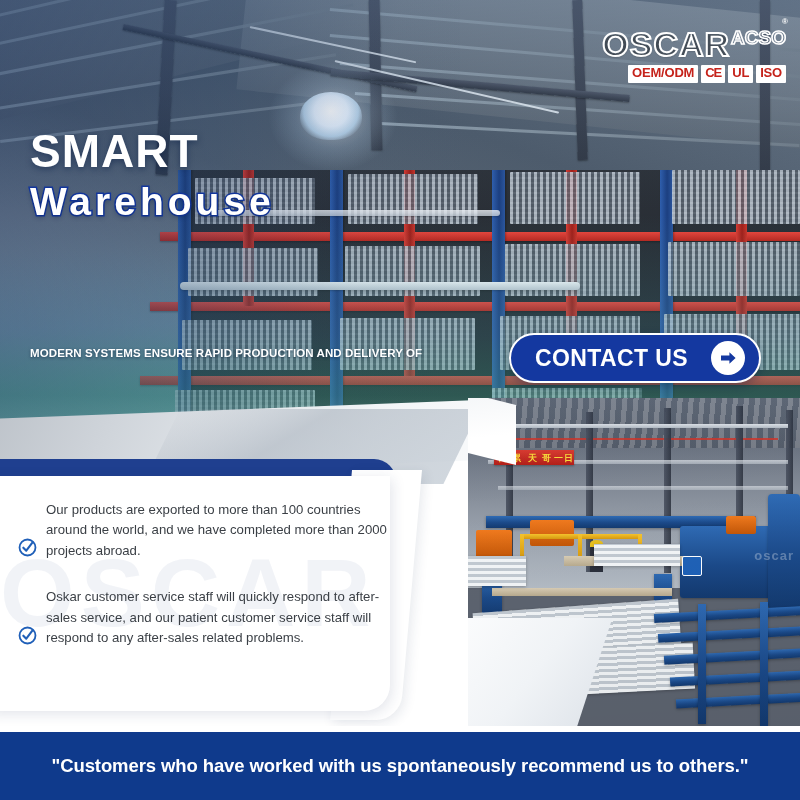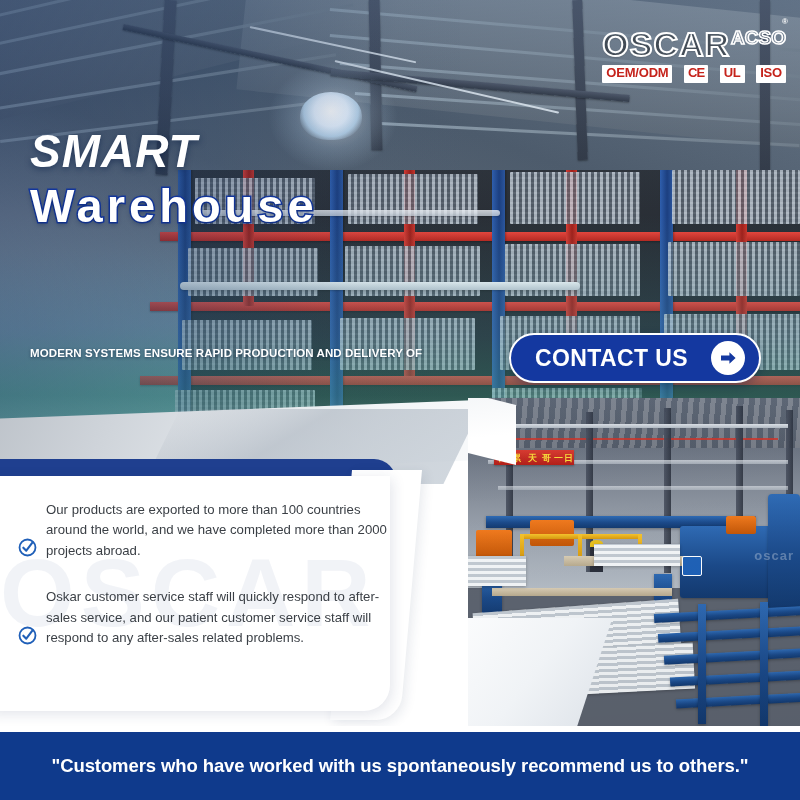--- a/index.html
+++ b/index.html
@@ -110,44 +110,44 @@
     text-shadow:0 1px 2px rgba(0,0,0,.4);
   }
   .logo-acso{
     font-size:19px; font-weight:bold; letter-spacing:0px; color:transparent;
     -webkit-text-stroke:1.6px #ffffff; margin-left:1px; margin-bottom:14px;
     font-family:"Liberation Sans", sans-serif;
   }
   .logo-reg{
     position:absolute; right:-2px; top:-9px; font-size:8px; color:#ffffff; font-weight:bold;
   }
-  .logo-badges{ display:flex; gap:3px; justify-content:space-between; margin-top:4px; }
+  .logo-badges{ display:flex; gap:3px; justify-content:flex-end; margin-top:4px; }
   .badge{
     background:#ffffff; color:#c5231b; font-weight:bold; font-size:13px;
     padding:1px 4px 2px 4px; line-height:1.15; letter-spacing:-0.2px;
     border-radius:1px;
   }
   .badge.ce{ letter-spacing:-1px; }
 
   
   .headline{ position:absolute; left:30px; top:128px; }
   .h-smart{
     font-size:46px; font-weight:bold; color:#ffffff; letter-spacing:1px;
-    line-height:1; text-shadow:0 2px 6px rgba(10,30,70,.55);font-style:italic;
+    line-height:1; text-shadow:0 2px 6px rgba(10,30,70,.55);
   }
   .h-pergola-box{
     display:inline-block; background:#1438a0; border-radius:18px;
     padding:6px 22px 10px 22px; margin-top:6px;
     box-shadow:0 3px 10px rgba(8,25,70,.4);
   }
   .h-pergola{
     font-size:54px; font-weight:bold; color:#ffffff; letter-spacing:1px; line-height:1;
   }
   .h-warehouse{
-    font-size:47px; font-weight:bold; color:#ffffff; letter-spacing:4px;
+    font-size:39px; font-weight:bold; color:#ffffff; letter-spacing:4px;
     line-height:1; margin-top:8px;
     -webkit-text-stroke:3px #1438a0;
     paint-order:stroke fill;
     text-shadow:0 2px 5px rgba(10,30,70,.45);
   }
 
   
   .subtitle{
     position:absolute; left:30px; top:345px; width:420px;
     color:#ffffff; font-size:11.5px; font-weight:bold; line-height:1.45;

